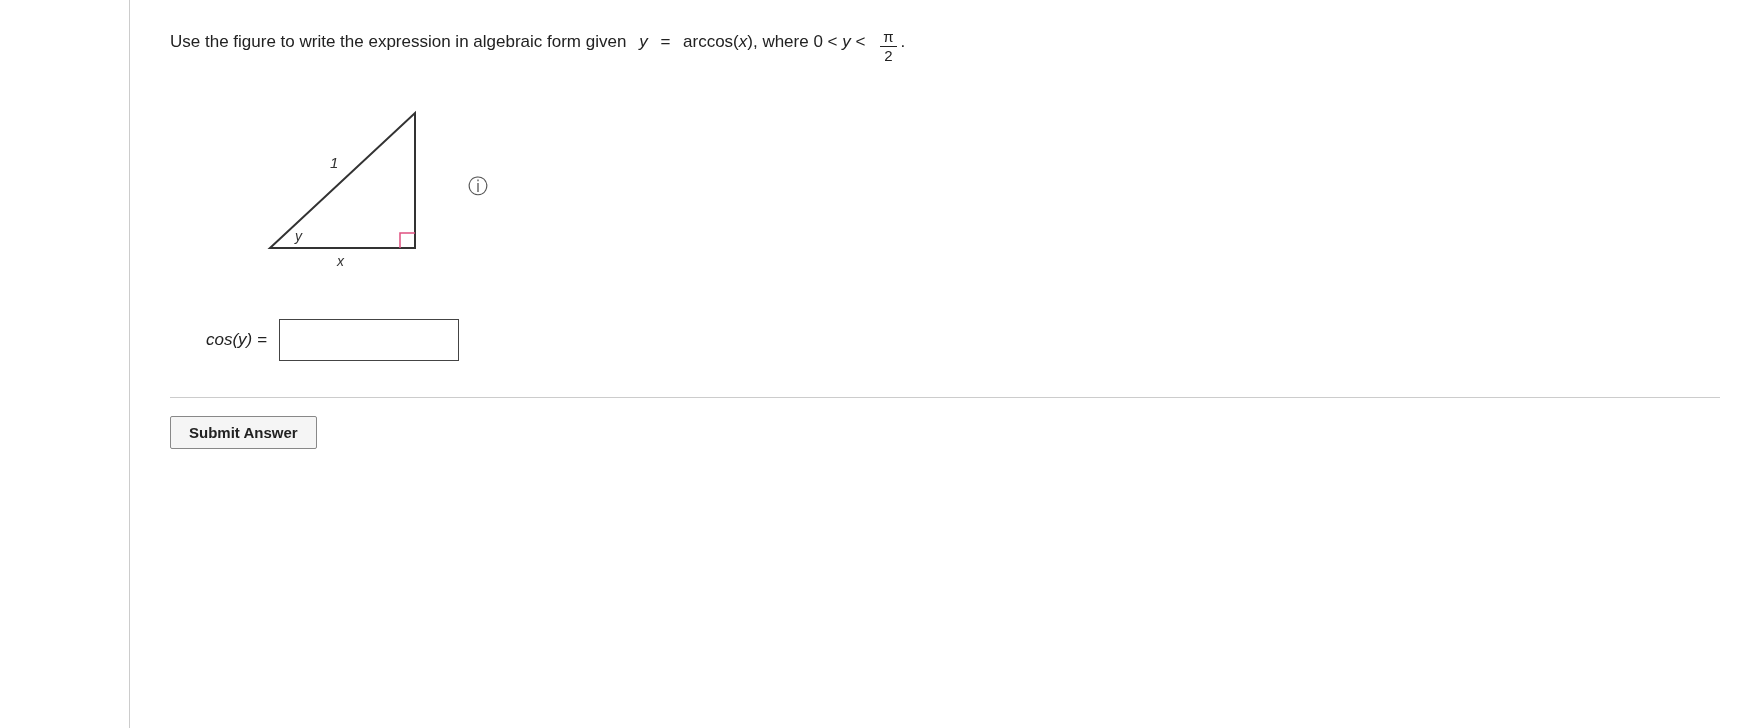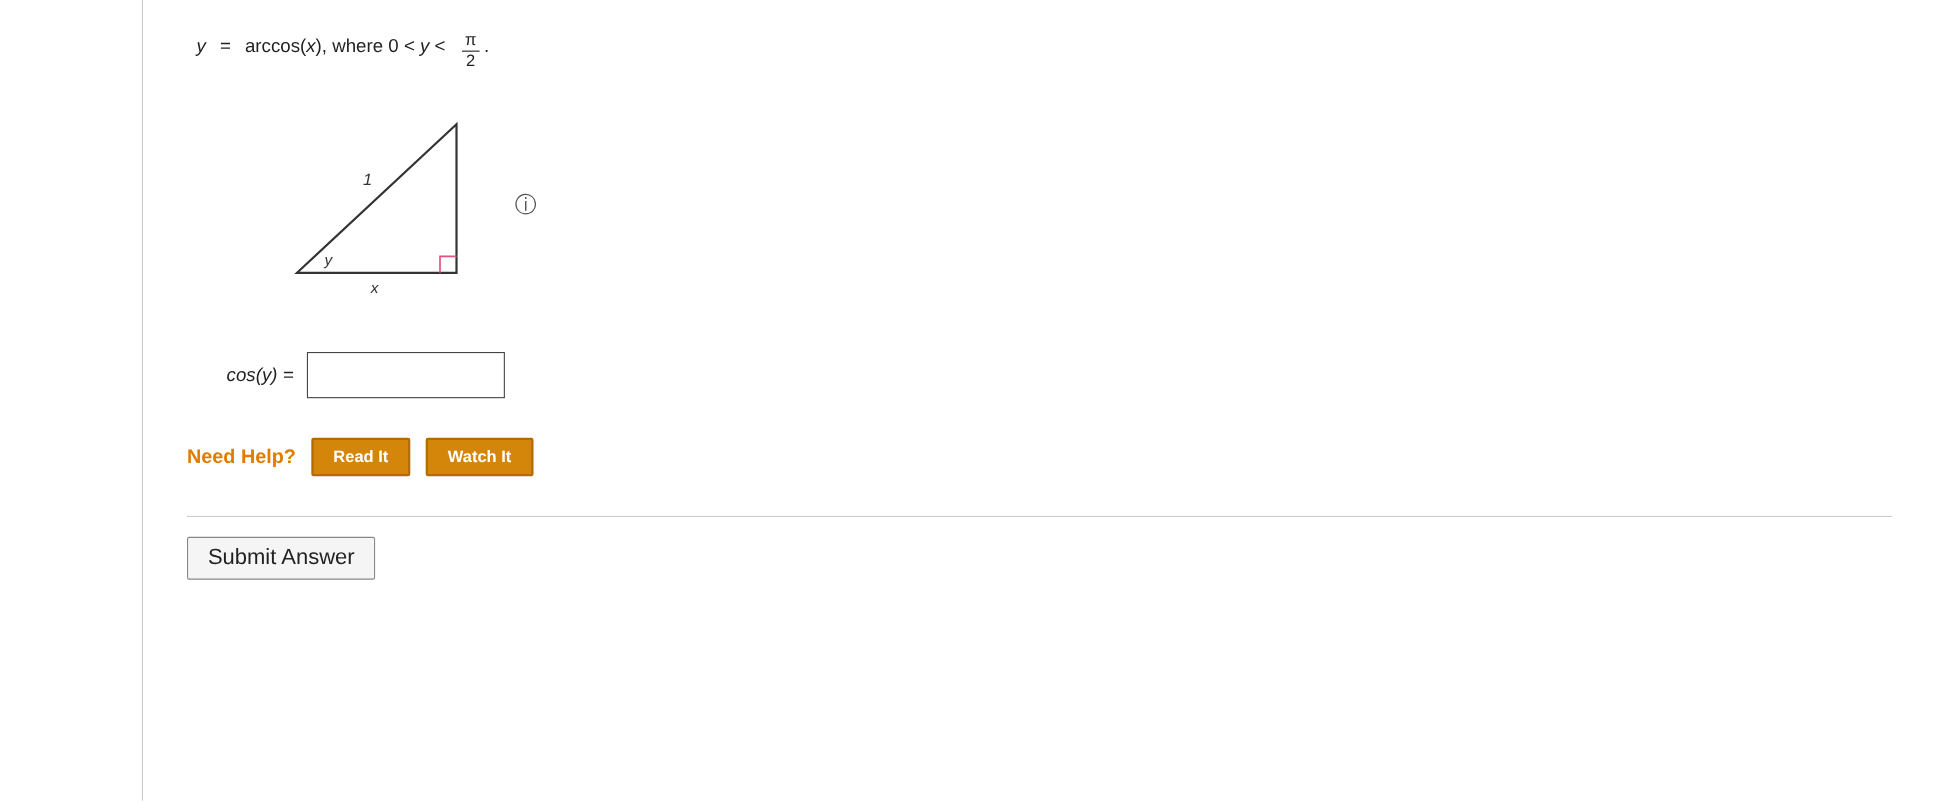--- a/index.html
+++ b/index.html
@@ -112,37 +112,39 @@
       cursor: pointer;
       border-radius: 2px;
     }
     .submit-row {
       border-top: 1px solid #ccc;
       padding-top: 18px;
       padding-bottom: 18px;
     }
     .btn-submit {
       padding: 7px 18px;
-      font-size: 20px;
+      font-size: 15px;
       border: 1.5px solid #888;
       background: #f5f5f5;
       color: #222;
       cursor: pointer;
       border-radius: 2px;
+      font-weight: bold;
     }
   </style>
 </head>
 <body>
 
 <div class="page-container">
   <div class="content-area">
     <div class="left-border"></div>
     <div class="main-content">
 
       <div class="question-text">
+        <span>Use the figure to write the expression in algebraic form given</span>
         &nbsp;
         <span style="font-style:italic;">y</span>
         &nbsp;
         <span>=</span>
         &nbsp;
         <span>arccos(<span style="font-style:italic;">x</span>), where 0 &lt; <span style="font-style:italic;">y</span> &lt;</span>
         &nbsp;
         <span class="fraction">
           <span class="numerator">π</span>
           <span class="denominator">2</span>
@@ -170,25 +172,20 @@
         <div class="info-icon">
           <span>ⓘ</span>
         </div>
       </div>
 
       <div class="answer-row">
         <span class="cos-label">cos(y) =</span>
         <input class="answer-input" type="text" placeholder="" style="">
       </div>
 
-      <div class="need-help-row">
-        <span class="need-help-label">Need Help?</span>
-        <button class="btn-read-it">Read It</button>
-        <button class="btn-watch-it">Watch It</button>
-      </div>
 
       <div class="submit-row">
         <button class="btn-submit">Submit Answer</button>
       </div>
 
     </div>
   </div>
 </div>
 
 </body></html>

